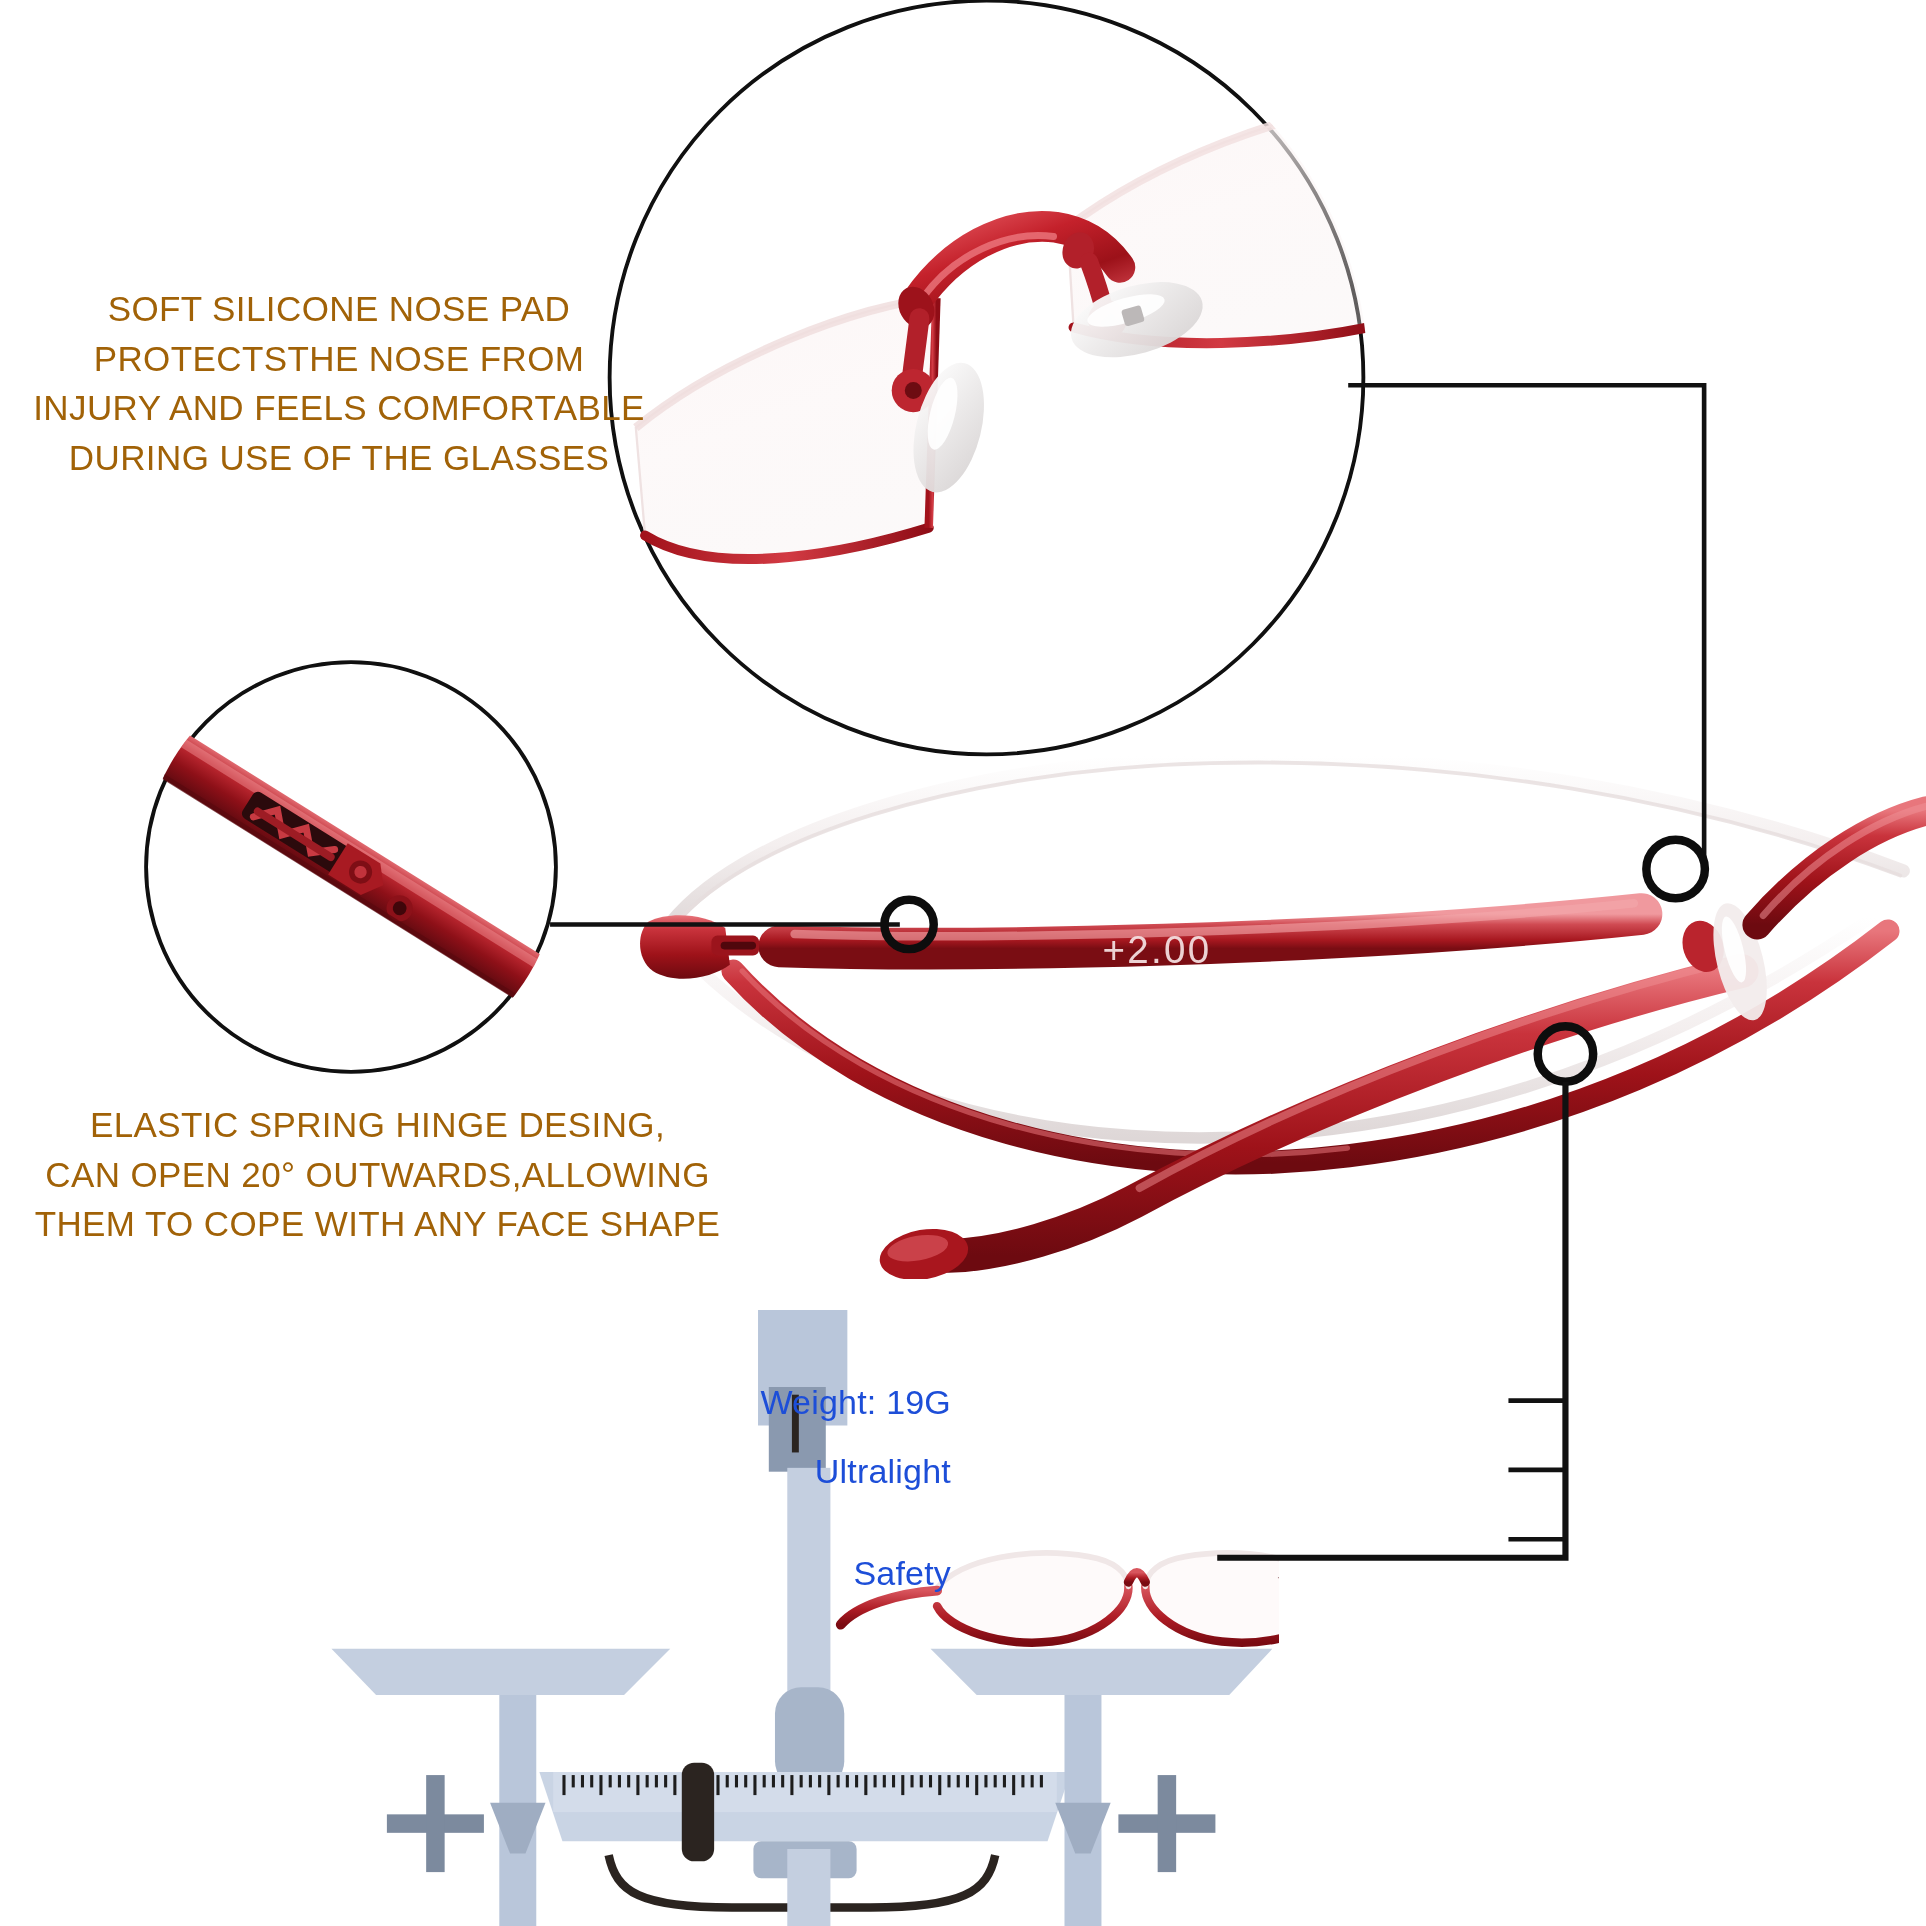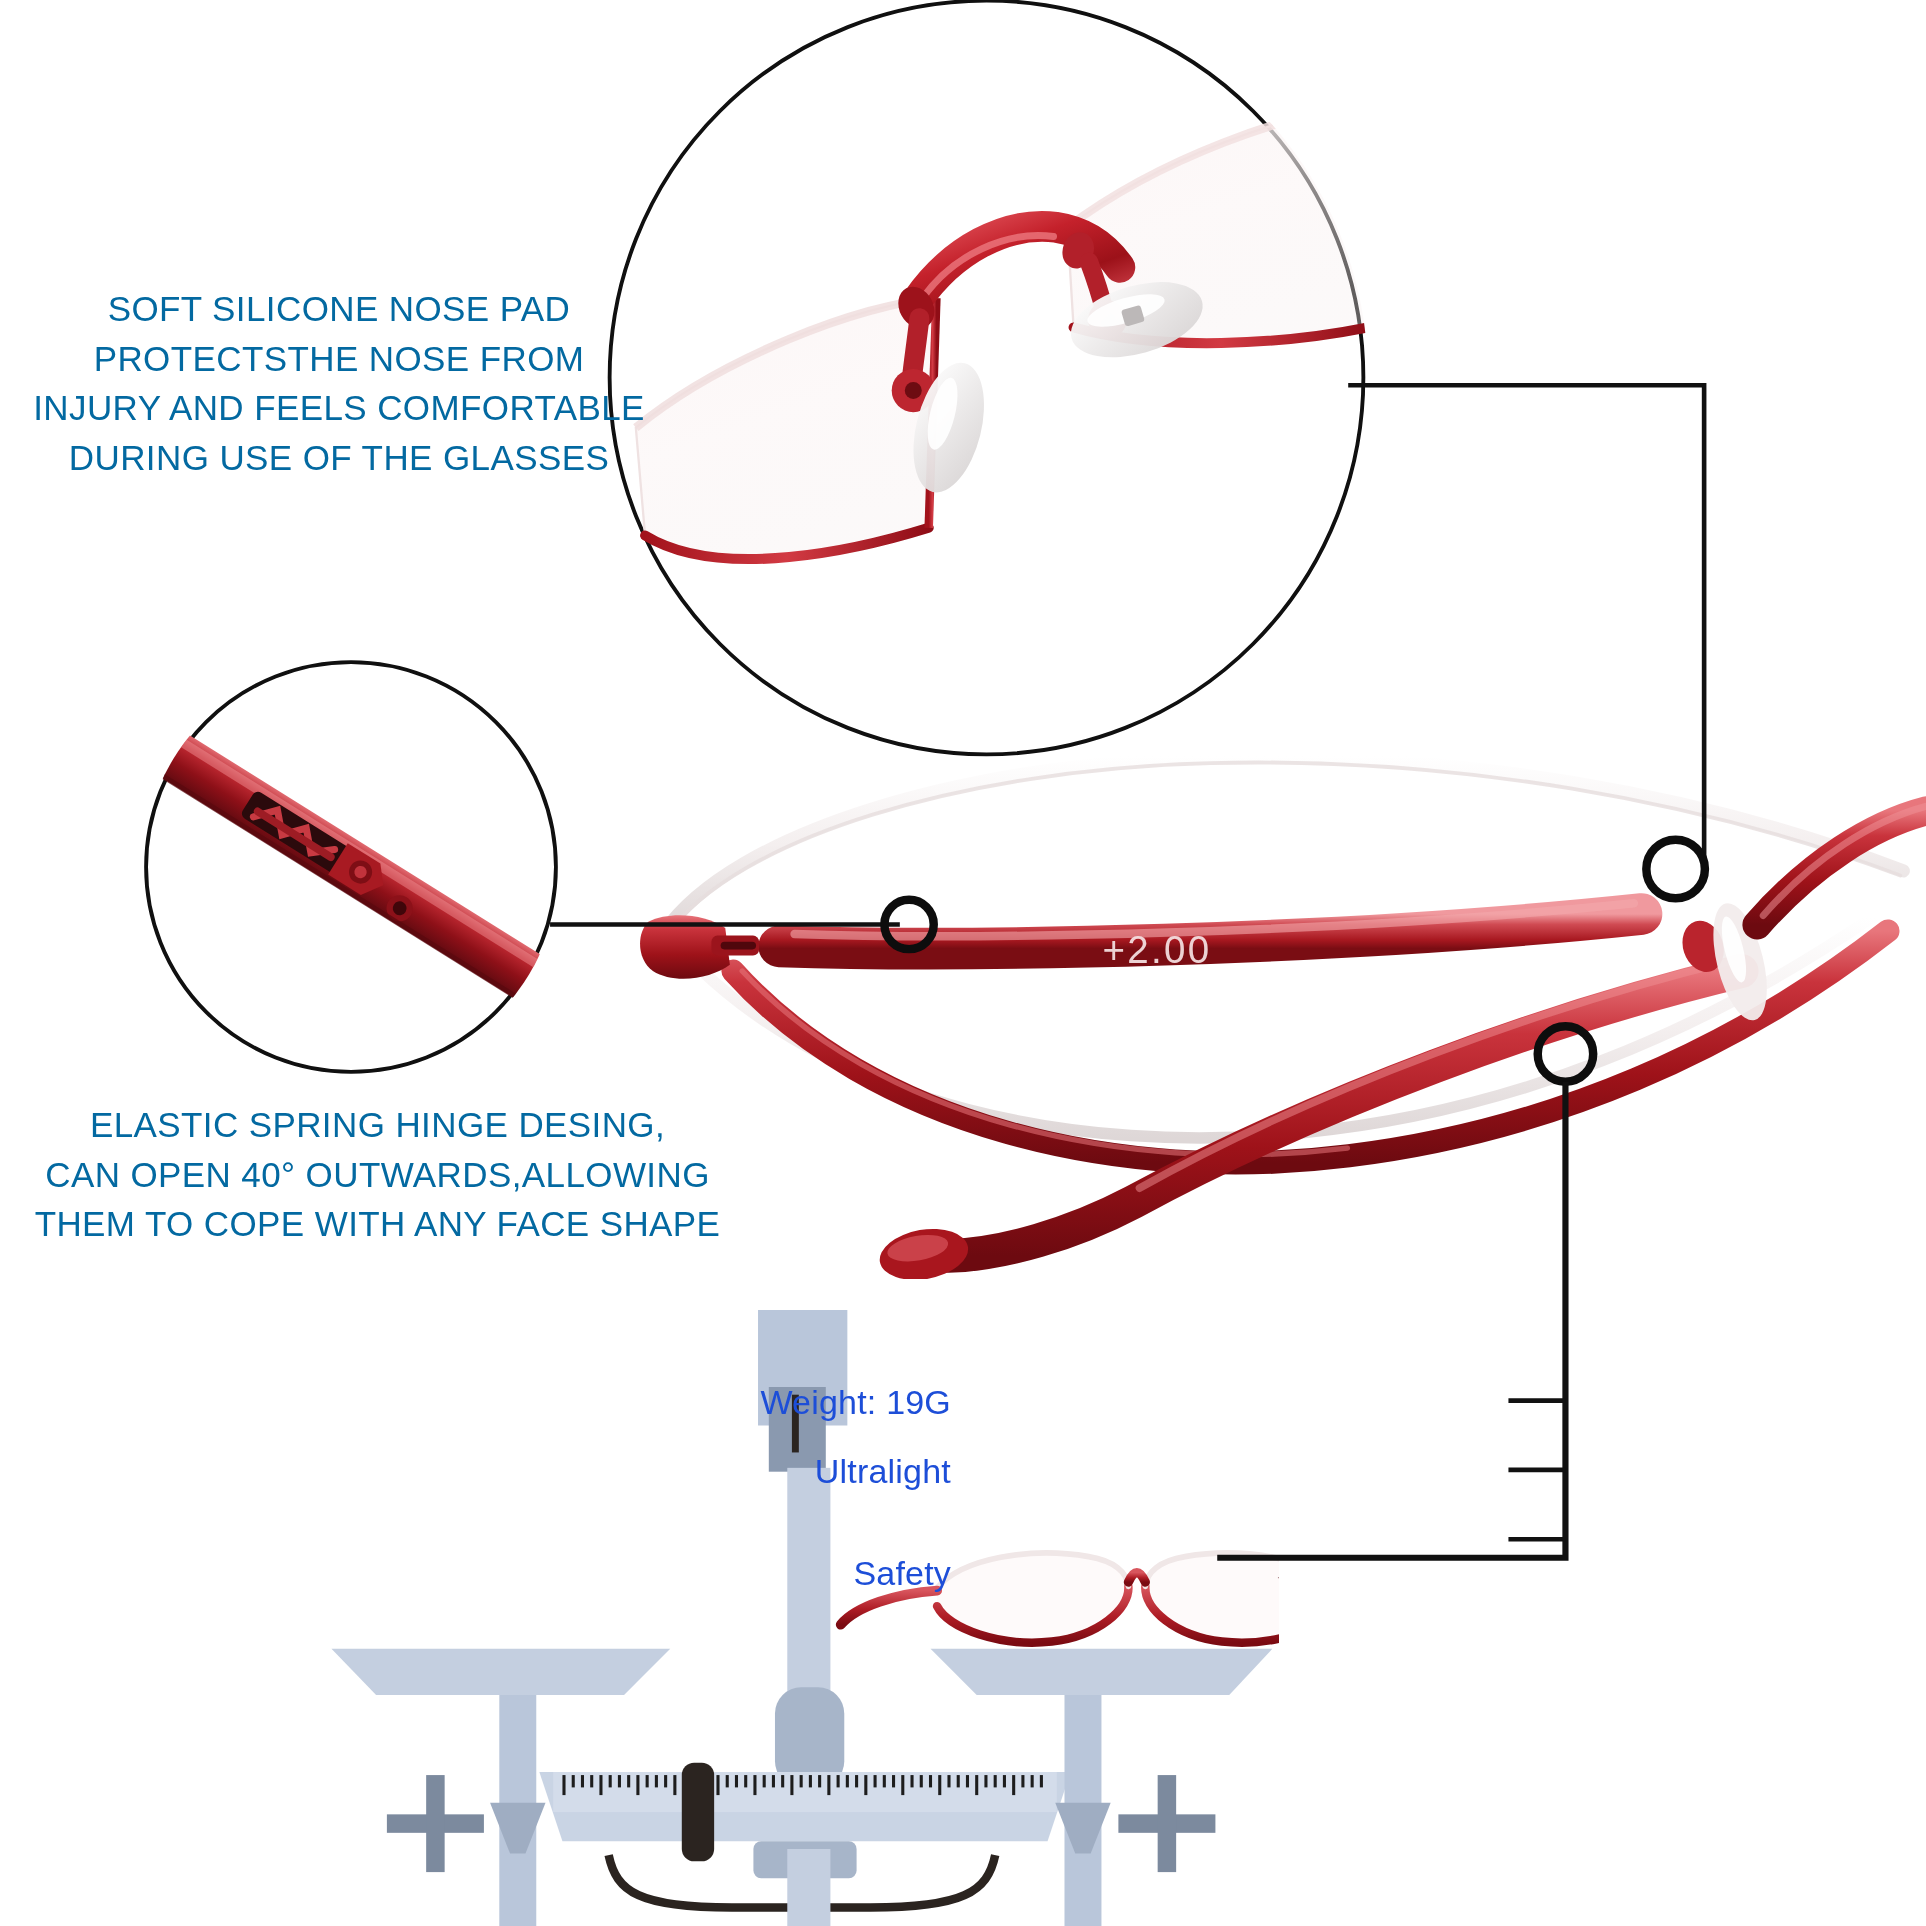--- a/index.html
+++ b/index.html
@@ -10,21 +10,21 @@
     color:#111111;
     overflow:hidden;
     position:relative;
   }
   #stage{position:absolute;left:0;top:0;width:1926px;height:1926px;background:#fff;}
 
   
   .callout-text{
     position:absolute;
     text-align:center;
-    color:#0369a1;
+    color:#a16207;
     letter-spacing:0.4px;
     line-height:1.42;
     white-space:pre-line;
     font-weight:400;
   }
   #nosepad-text{ left:31px; top:284px; width:616px; font-size:35px; }
   #hinge-text  { left:31px; top:1100px; width:693px; font-size:35px; }
 
   
   .weight-label{
@@ -352,21 +352,21 @@
     <line x1="1958" y1="1908" x2="2032" y2="1908" stroke="#111111" stroke-width="6"></line>
     <line x1="1958" y1="1998" x2="2032" y2="1998" stroke="#111111" stroke-width="6"></line>
   </svg>
 
   <div class="callout-text" id="nosepad-text">SOFT SILICONE NOSE PAD
 PROTECTSTHE NOSE FROM
 INJURY AND FEELS COMFORTABLE
 DURING USE OF THE GLASSES</div>
 
   <div class="callout-text" id="hinge-text">ELASTIC SPRING HINGE DESING,
-CAN OPEN 40° OUTWARDS,ALLOWING
+CAN OPEN 20° OUTWARDS,ALLOWING
 THEM TO COPE WITH ANY FACE SHAPE</div>
 
   <div class="weight-label" id="w-weight">Weight:  19G</div>
   <div class="weight-label" id="w-ultra">Ultralight</div>
   <div class="weight-label" id="w-safety">Safety</div>
 
 </div>
 
 
 </body></html>

